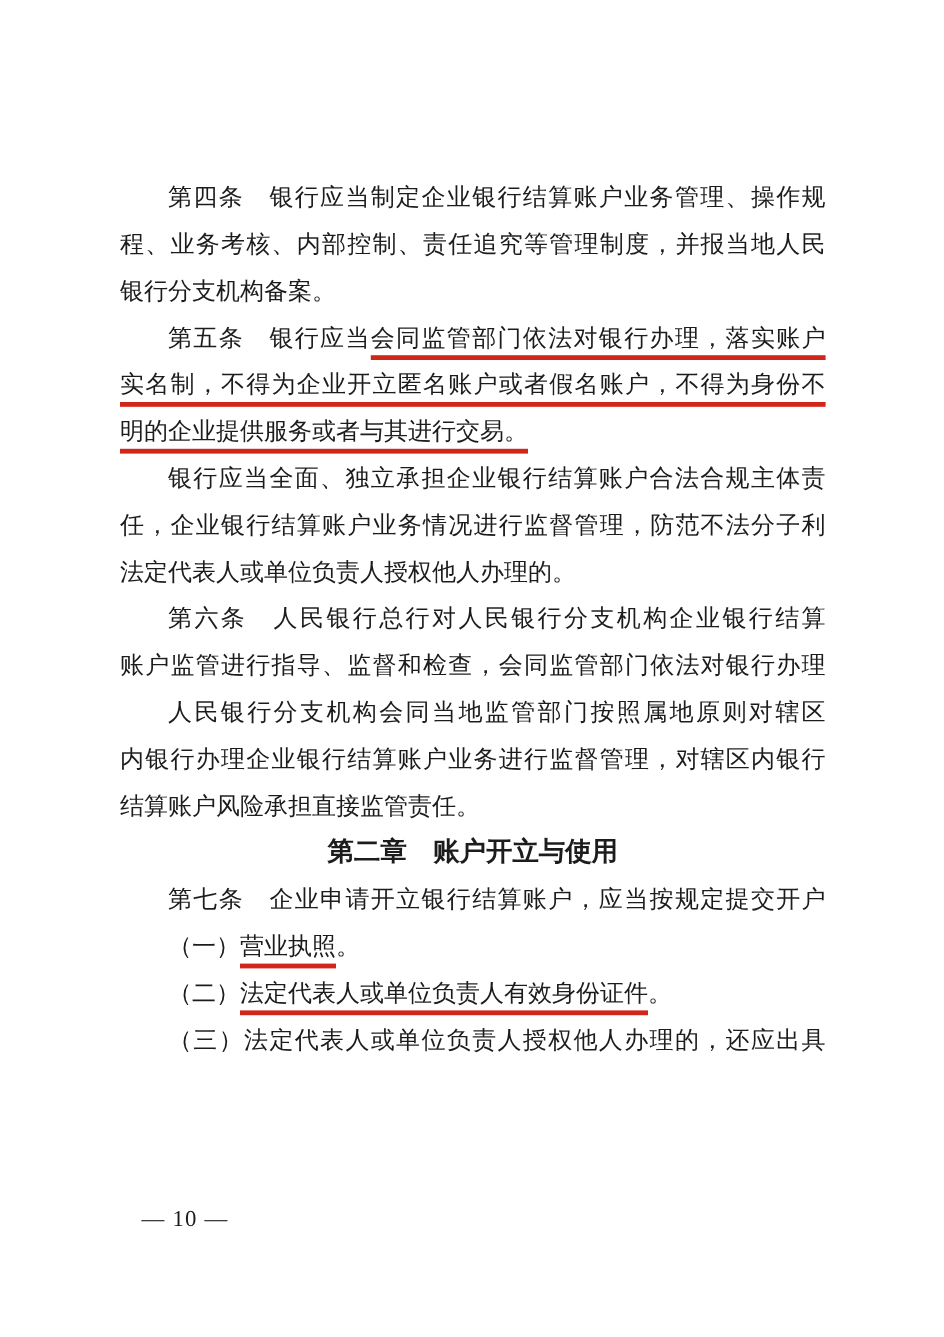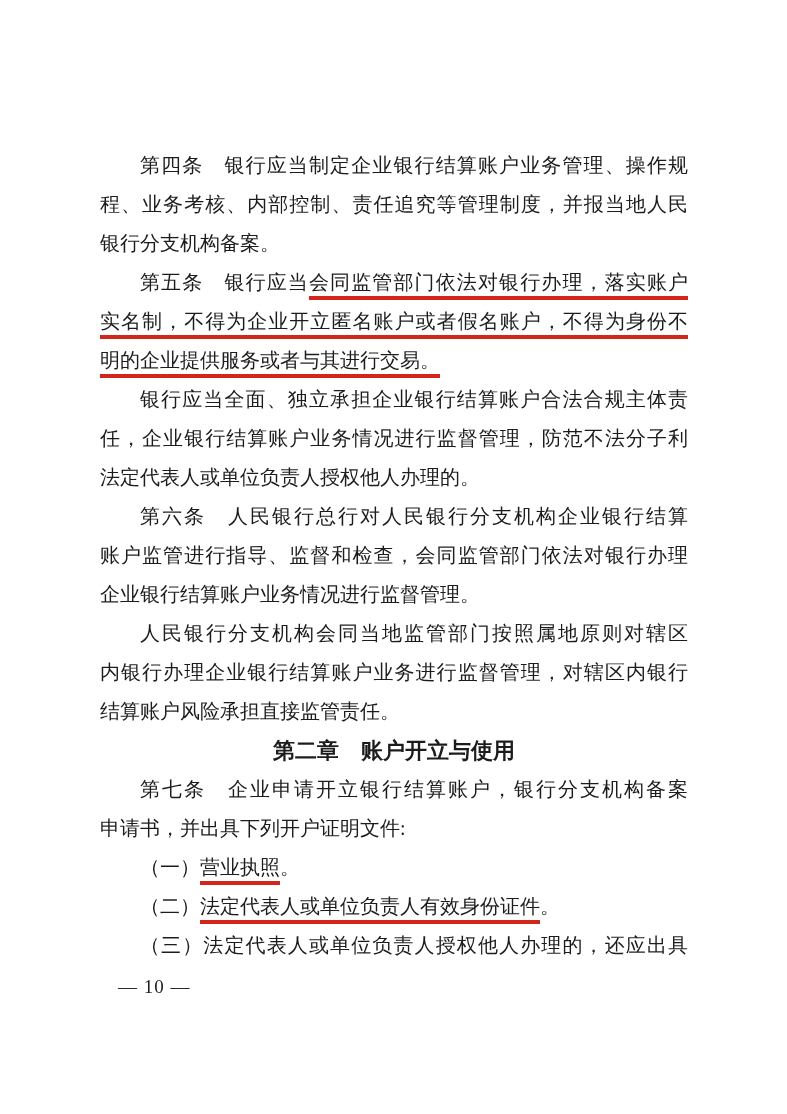--- a/index.html
+++ b/index.html
@@ -26,34 +26,34 @@
     font-size: 20px;
     text-align: justify;
     text-align-last: left;
     white-space: nowrap;
   }
   .line.full { text-align-last: justify; }
   .line.indent { text-indent: 2em; }
   .kind-heading .line {
     text-align: center;
     text-align-last: center;
-    font-family: Liberation Serif, serif;
+    font-family: Liberation Mono, monospace;
     font-weight: bold;
     font-size: 22px;
     text-indent: 0;
   }
   .seg { }
   .seg.u {
     border-bottom: 4px solid var(--ul, #d2261b);
     padding-bottom: 3px;
   }
   .footer {
     position: absolute;
     left: 118px;
-    top: 977px;
+    top: 1007px;
     font-size: 19px;
     line-height: 20px;
     color: #1c1c1c;
     letter-spacing: 1px;
   }
 </style>
 </head>
 <body>
 
 <div class="page">
@@ -69,33 +69,31 @@
         <div class="line"><span class="seg u">明的企业提供服务或者与其进行交易。</span></div>
       </div>
       <div class="block kind-para">
         <div class="line indent full"><span class="seg">银行应当全面、独立承担企业银行结算账户合法合规主体责</span></div>
         <div class="line full"><span class="seg">任，企业银行结算账户业务情况进行监督管理，防范不法分子利</span></div>
         <div class="line"><span class="seg">法定代表人或单位负责人授权他人办理的。</span></div>
       </div>
       <div class="block kind-para">
         <div class="line indent full"><span class="seg">第六条　人民银行总行对人民银行分支机构企业银行结算</span></div>
         <div class="line full"><span class="seg">账户监管进行指导、监督和检查，会同监管部门依法对银行办理</span></div>
-        <div class="line"><span class="seg">企业银行结算账户业务情况进行监督管理。</span></div>
       </div>
       <div class="block kind-para">
         <div class="line indent full"><span class="seg">人民银行分支机构会同当地监管部门按照属地原则对辖区</span></div>
         <div class="line full"><span class="seg">内银行办理企业银行结算账户业务进行监督管理，对辖区内银行</span></div>
         <div class="line"><span class="seg">结算账户风险承担直接监管责任。</span></div>
       </div>
       <div class="block kind-heading">
         <div class="line"><span class="seg">第二章　账户开立与使用</span></div>
       </div>
       <div class="block kind-para">
-        <div class="line indent full"><span class="seg">第七条　企业申请开立银行结算账户，银行分支机构备案</span></div>
-        <div class="line"><span class="seg">申请书，并出具下列开户证明文件:</span></div>
+        <div class="line indent full"><span class="seg">第七条　企业申请开立银行结算账户，应当按规定提交开户</span></div>
       </div>
       <div class="block kind-item">
         <div class="line indent"><span class="seg">（一）</span><span class="seg u">营业执照</span><span class="seg">。</span></div>
       </div>
       <div class="block kind-item">
         <div class="line indent"><span class="seg">（二）</span><span class="seg u">法定代表人或单位负责人有效身份证件</span><span class="seg">。</span></div>
       </div>
       <div class="block kind-item">
         <div class="line indent full"><span class="seg">（三）法定代表人或单位负责人授权他人办理的，还应出具</span></div>
       </div>

